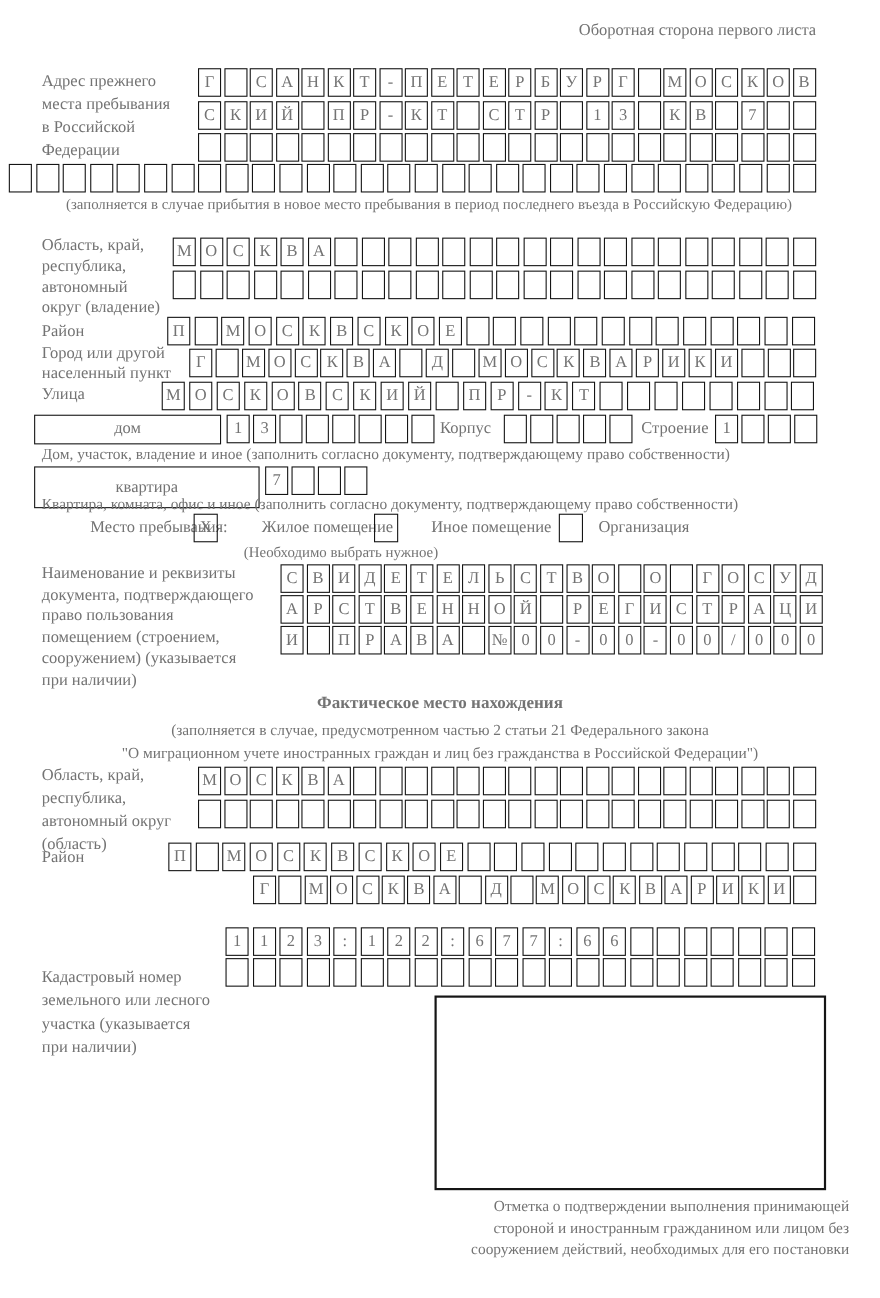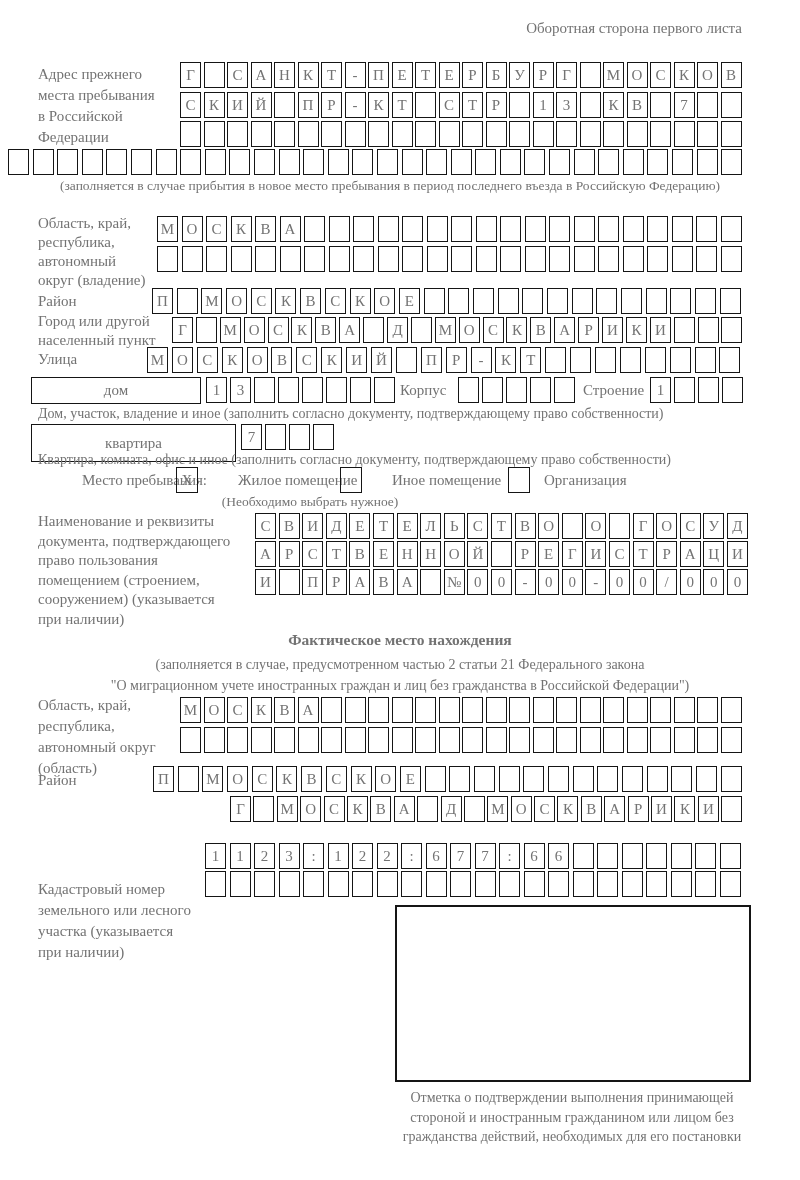--- a/index.html
+++ b/index.html
@@ -599,19 +599,19 @@
       <span class="cbox"></span>
       <span class="cbox"></span>
       <span class="cbox"></span>
       <span class="cbox"></span>
       <span class="cbox"></span>
       <span class="cbox"></span>
       <span class="cbox"></span>
     </div>
 
   <div class="stamp-box" style="left:395px; top:905px; width:356px; height:177px;"></div>
-  <div class="abs center stamp-cap" style="left:372px; top:1088px; width:400px;">
+  <div class="abs center stamp-cap" style="left:372px; top:1088px; width:400px;text-align:right;">
       <div>Отметка о подтверждении выполнения принимающей</div>
       <div>стороной и иностранным гражданином или лицом без</div>
-      <div>гражданства действий, необходимых для его постановки</div>
+      <div>сооружением действий, необходимых для его постановки</div>
     </div>
 
 </div>
 
 </body></html>

